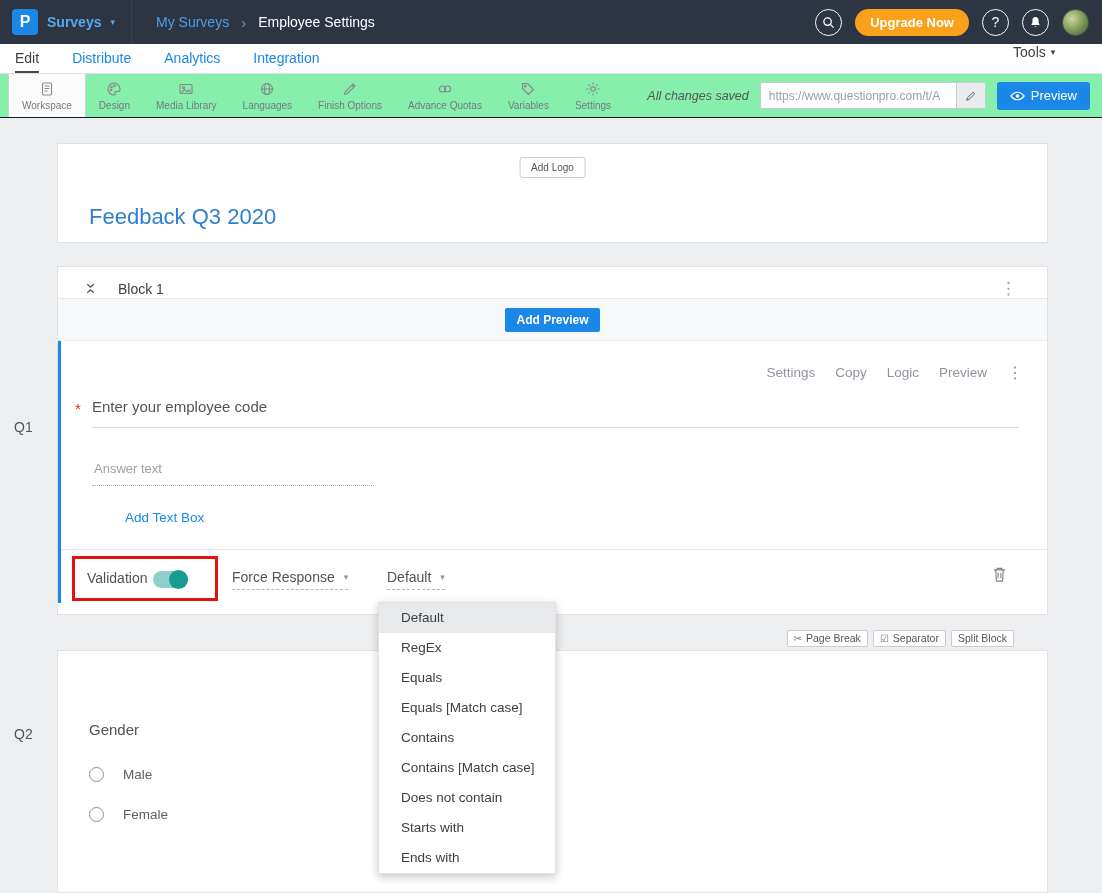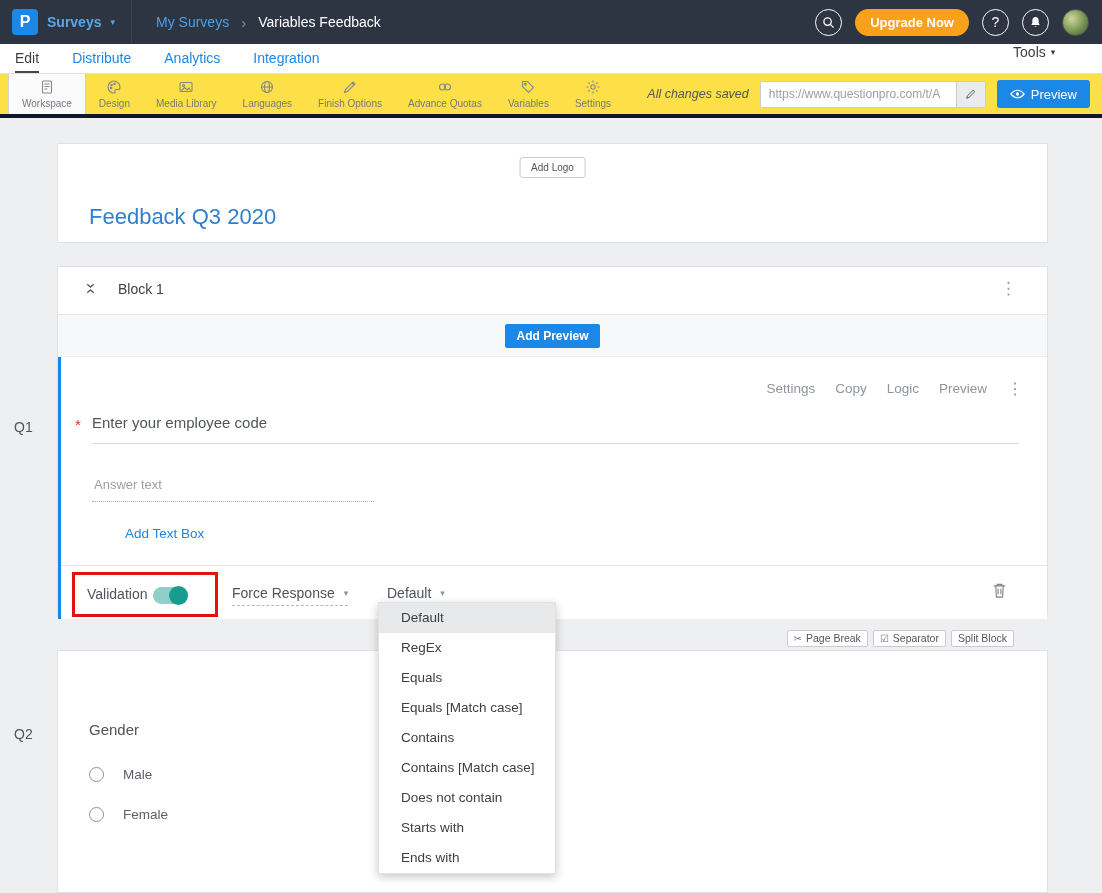--- a/index.html
+++ b/index.html
@@ -23,39 +23,39 @@
 
   
   .nav { position:absolute; top:44px; left:0; width:1102px; height:30px; background:#fff; border-bottom:1px solid #e0e0e0; display:flex; align-items:stretch; font-size:14px; padding:0 15px; }
   .tab { color:#1b87e6; margin-right:33px; display:flex; align-items:center; cursor:pointer; border-bottom:2px solid transparent; }
   .tab.active { color:#3c3f44; border-bottom:2px solid #44484e; }
   .nav-right { margin-left:auto; display:flex; align-items:center; gap:24px; color:#3c3f44; padding-right:10px;flex-direction:column; }
   .tools { cursor:pointer; display:flex; align-items:center; gap:5px; }
   .tools .caret { color:#3c3f44; }
 
   
-  .toolbar { position:absolute; top:74px; left:0; width:1102px; height:44px; background:#fde047; border-bottom:4px solid #0f172a; display:flex; align-items:stretch; padding-left:8px; }
+  .toolbar { position:absolute; top:74px; left:0; width:1102px; height:44px; background:#86efac; border-bottom:1px solid #0f172a; display:flex; align-items:stretch; padding-left:8px; }
   .tool { display:flex; flex-direction:column; align-items:center; justify-content:center; gap:3px; padding:0 13px; color:#76797e; font-size:10px; cursor:pointer; white-space:nowrap; }
   .tool.active { background:#fbfbfc; border-left:1px solid #cfd1d4; border-right:1px solid #cfd1d4; }
   .tool svg { stroke:#85888d; fill:none; stroke-width:1.1; }
   .toolbar-right { margin-left:auto; display:flex; align-items:center; gap:11px; padding-right:12px; }
   .saved { font-style:italic; font-size:12.5px; color:#555; }
   .url-group { display:flex; height:27px; border:1px solid #c9cbd0; border-radius:3px; overflow:hidden; background:#fff; width:226px; }
   .url-input { border:none; outline:none; flex:1; font-size:12px; color:#9aa0a6; padding:0 8px; font-family:"Liberation Sans", sans-serif; }
   .url-edit { width:29px; background:#e9ebee; border-left:1px solid #c9cbd0; display:flex; align-items:center; justify-content:center; cursor:pointer; }
   .preview-btn { background:#1b87e6; color:#fff; height:28px; border-radius:3px; padding:0 13px; display:flex; align-items:center; gap:6px; font-size:13px; border:none; cursor:pointer; }
 
   
   .card { position:absolute; left:57px; width:991px; background:#fff; border:1px solid #dfe1e4; }
   #survey-header-card { top:143px; height:100px; }
   .add-logo { position:absolute; left:50%; transform:translateX(-50%); top:13px; background:#fff; border:1px solid #c9cbd0; border-radius:3px; font-size:10px; color:#555; padding:4px 11px; cursor:pointer; }
   .survey-title { position:absolute; left:31px; top:60px; font-size:22px; color:#2e7fd0; cursor:text; }
 
   #block-card { top:266px; height:349px; }
-  .block-header { position:relative; height:48px; border-bottom:1px solid #e7e8ea; }
+  .block-header { position:relative; height:32px; border-bottom:1px solid #e7e8ea; }
   .collapse-icon { position:absolute; left:26px; top:14px; cursor:pointer; }
   .block-title { position:absolute; left:60px; top:14px; font-size:14px; color:#3c3f44; }
   .block-menu { position:absolute; right:30px; top:11px; color:#9aa0a6; font-size:17px; cursor:pointer; }
   .add-question-strip { height:42px; background:#f7f8f9; border-bottom:1px solid #eceef0; display:flex; align-items:center; justify-content:center; }
   .add-question-btn { background:#1b87e6; color:#fff; font-size:12px; font-weight:bold; padding:5px 11px; border-radius:2px; border:none; cursor:pointer; }
 
   .q1-section { position:relative; height:262px; border-left:3px solid #1b87e6; background:#fff; }
   .q-actions { position:absolute; top:22px; right:24px; display:flex; gap:20px; color:#8e959c; font-size:13.5px; align-items:center; }
   .q-actions span { cursor:pointer; }
   .dots { color:#8e959c; font-size:16px; cursor:pointer; }
@@ -104,21 +104,21 @@
 
   <div class="header">
     <div class="brand">
       <div class="logo">P</div>
       <span class="product">Surveys</span>
       <span class="caret">▾</span>
     </div>
     <div class="breadcrumb">
       <span class="bc-parent">My Surveys</span>
       <span class="bc-sep">›</span>
-      <span class="bc-current">Variables Feedback</span>
+      <span class="bc-current">Employee Settings</span>
     </div>
     <div class="header-right">
       <div class="circle-btn">
         <svg viewBox="0 0 14 14" width="13" height="13">
             <circle cx="6" cy="6" r="4" fill="none" stroke="#fff" stroke-width="1.4"></circle>
             <path d="M9 9l3.5 3.5" stroke="#fff" stroke-width="1.4"></path>
           </svg>
       </div>
       <button class="upgrade">Upgrade Now</button>
       <div class="circle-btn">?</div>

